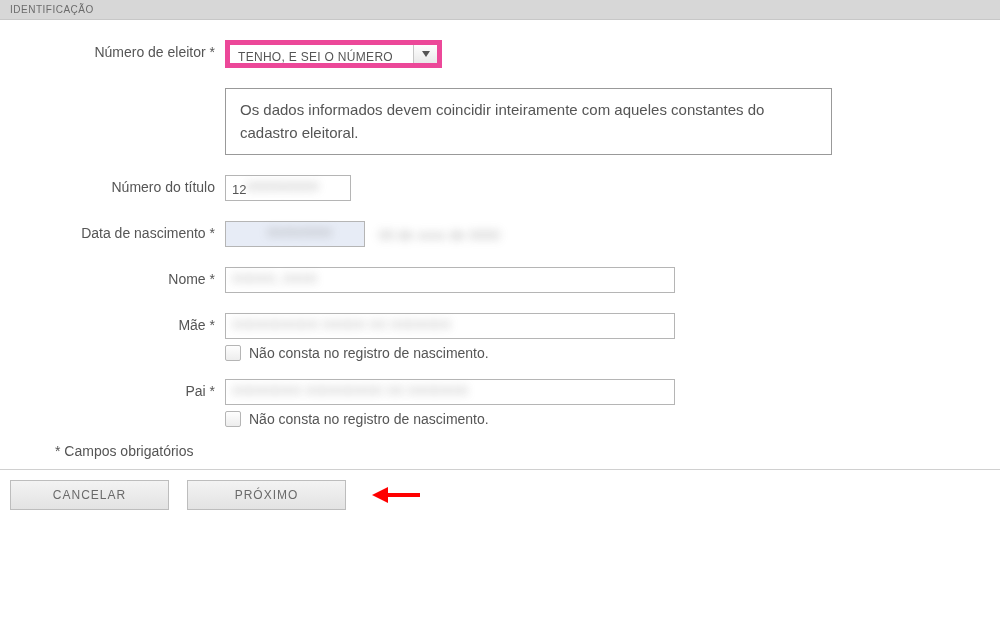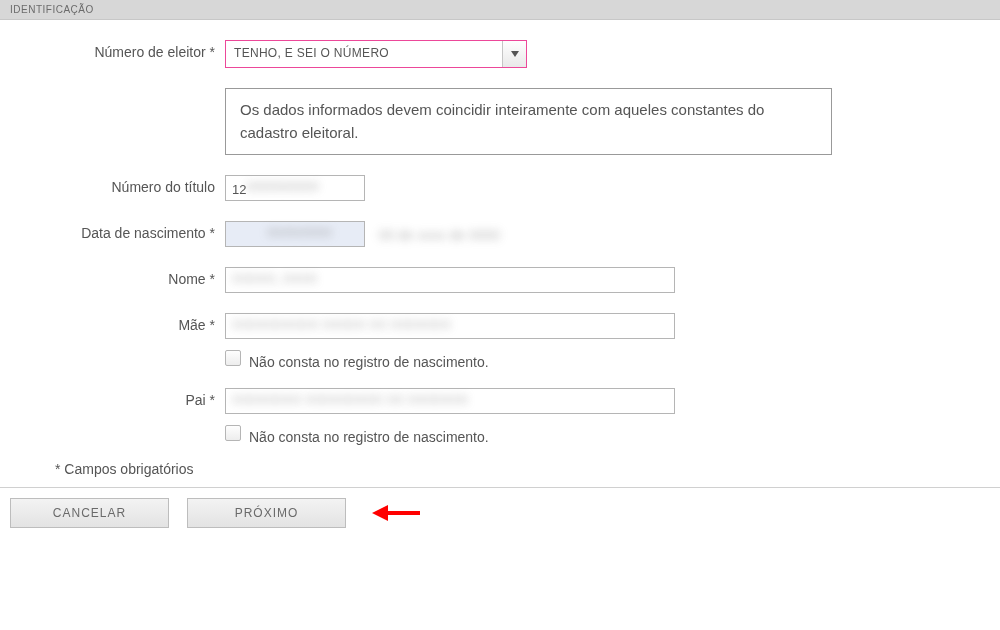--- a/index.html
+++ b/index.html
@@ -39,23 +39,23 @@
       padding-top: 4px;
       color: #555;
       font-size: 14px;
       flex-shrink: 0;
     }
     .form-field {
       flex: 1;
     }
     .select-wrap {
       display: inline-flex;
-      border: 1px solid #ec4899;
+      border: 5px solid #ec4899;
       height: 28px;
-      width: 302px;
+      width: 217px;
       background: #fff;
       justify-content: flex-end;
     }
     .select-value {
       flex: 1;
       padding: 5px 8px;
       font-size: 12px;
       color: #555;
       letter-spacing: 0.3px;
     }
@@ -83,21 +83,21 @@
     .text-input {
       border: 1px solid #b5b5b5;
       height: 26px;
       padding: 3px 6px;
       font-size: 13px;
       color: #555;
       background: #fff;
       position: relative;
     }
     .input-short {
-      width: 140px;
+      width: 126px;
     }
     .input-long {
       width: 450px;
     }
     .input-date {
       width: 140px;
       background: #e7ecf6;
       display: inline-block;
     }
     .blur-content {
@@ -125,21 +125,20 @@
       width: 16px;
       height: 16px;
       border: 1px solid #b5b5b5;
       background: linear-gradient(#fefefe, #ededed);
       margin-right: 8px;
       border-radius: 2px;
     }
     .checkbox-label {
       font-size: 14px;
       color: #555;
-      margin-top: 9px;
     }
     .required-note {
       font-size: 14px;
       color: #555;
       margin-left: 25px;
       margin-top: 16px;
     }
     .button-bar {
       border-top: 1px solid #d0d0d0;
       background: #fff;

